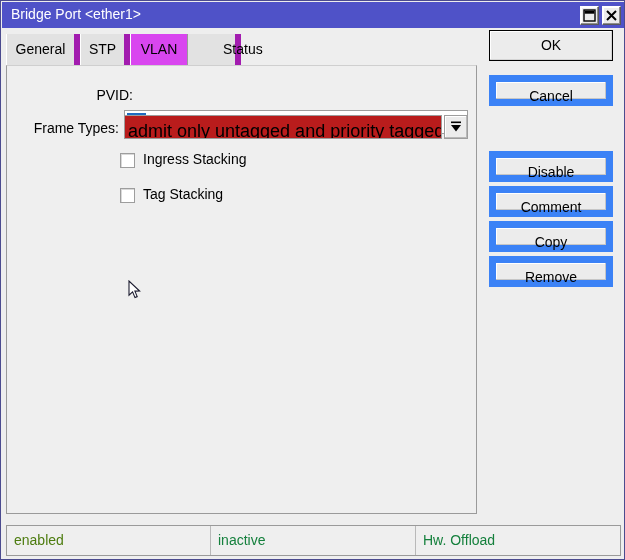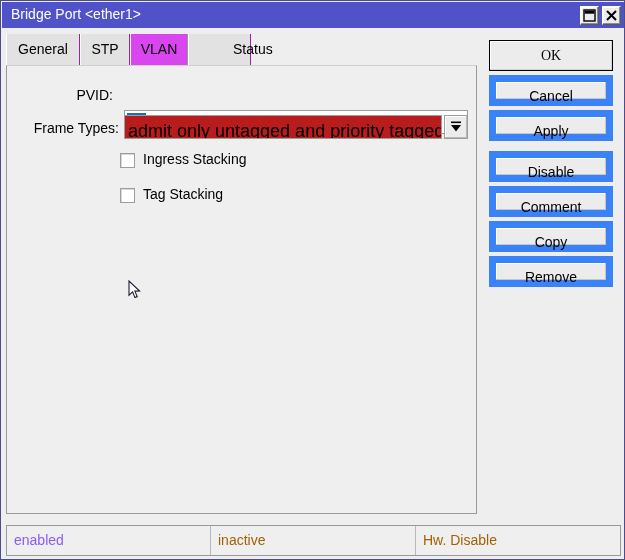--- a/index.html
+++ b/index.html
@@ -64,21 +64,21 @@
     top: 33px;
     height: 31px;
   }
   .tab {
     position: absolute;
     top: 0;
     height: 31px;
     box-sizing: border-box;
     background: #e2e2e2;
     border-left: 1px solid #ffffff;
-    border-right: 1px solid #a21caf;
+    border-right: 6px solid #a21caf;
     font-size: 14px;
     color: #000000;
     text-align: center;
     line-height: 30px;
     cursor: default;
     white-space: nowrap;
   }
   .tab.active {
     background: #d946ef;
     border-left: 1px solid #ffffff;
@@ -214,22 +214,22 @@
     top: 0;
     height: 29px;
     box-sizing: border-box;
     font-size: 14px;
     line-height: 28px;
     padding-left: 7px;
     white-space: nowrap;
     overflow: hidden;
   }
   .status-pane.divided { border-left: 1px solid #b9b9b9; }
-  .status-pane.on  { color: #8b5cf6; }
-  .status-pane.off { color: #a16207; }
+  .status-pane.on  { color: #4d7c0f; }
+  .status-pane.off { color: #15803d; }
 
   
   #cursor {
     position: absolute;
     left: 127px;
     top: 279px;
     width: 14px;
     height: 20px;
     pointer-events: none;
   }
@@ -257,26 +257,26 @@
           <path d="M4 4 L13 13 M13 4 L4 13" stroke="#000000" stroke-width="2" fill="none"></path>
         </svg>
       </span>
     </div>
   </div>
 
   <div id="tabstrip">
     <div class="tab" style="left:0px; width:74px;">General</div>
     <div class="tab" style="left:74px; width:50px;">STP</div>
     <div class="tab active" style="left:124px; width:58px;">VLAN</div>
-    <div class="tab" style="left:182px; width:63px;padding-left:44px;">Status</div>
+    <div class="tab" style="left:172px; width:63px;padding-left:44px;">Status</div>
   </div>
 
   <div id="panel">
 
-    <div class="field-label" style="left:4px; top:21px; width:102px;">PVID:</div>
+    <div class="field-label" style="left:24px; top:21px; width:102px;">PVID:</div>
     <div class="text-input" style="left:117px; top:16px; width:344px;">
       <span class="sel-text">10</span>
     </div>
 
     <div class="field-label" style="left:10px; top:54px; width:102px;">Frame Types:</div>
     <div class="combo-input" style="left:117px; top:49px; width:318px;">admit only untagged and priority tagged</div>
     <div class="combo-arrow" style="left:437px; top:49px;">
       <span>
         <svg width="14" height="14" viewBox="0 0 14 14">
           <rect x="2" y="1.5" width="10" height="1.6" fill="#000000"></rect>
@@ -289,32 +289,31 @@
       <span class="checkbox"></span>
       <span class="cklabel">Ingress Stacking</span>
     </div>
 
     <div class="checkrow" style="left:113px; top:122px;">
       <span class="checkbox"></span>
       <span class="cklabel">Tag Stacking</span>
     </div>
   </div>
 
-  <div class="side-btn default" style="top:39px;font-family:Liberation Serif, serif;">OK</div>
+  <div class="side-btn default" style="top:29px;">OK</div>
   <div class="side-btn" style="top:74px;">Cancel</div>
-  <div class="side-btn" style="top:109px;">Apply</div>
   <div class="side-btn" style="top:150px;">Disable</div>
   <div class="side-btn" style="top:185px;">Comment</div>
   <div class="side-btn" style="top:220px;">Copy</div>
   <div class="side-btn" style="top:255px;">Remove</div>
 
   <div id="statusbar">
     <div class="status-pane on" style="left:0px;   width:203px;">enabled</div>
     <div class="status-pane off divided" style="left:203px; width:205px;">inactive</div>
-    <div class="status-pane off divided" style="left:408px; width:205px;">Hw. Disable</div>
+    <div class="status-pane off divided" style="left:408px; width:205px;">Hw. Offload</div>
   </div>
 
   <div id="cursor">
     <svg width="14" height="20" viewBox="0 0 14 20">
       <path d="M1 1 L1 15.2 L4.6 11.9 L7.0 17.6 L9.2 16.6 L6.9 11.1 L11.6 11.0 Z" fill="#ffffff" stroke="#1a1a2e" stroke-width="1.1" stroke-linejoin="miter"></path>
     </svg>
   </div>
 
 </div>
 

